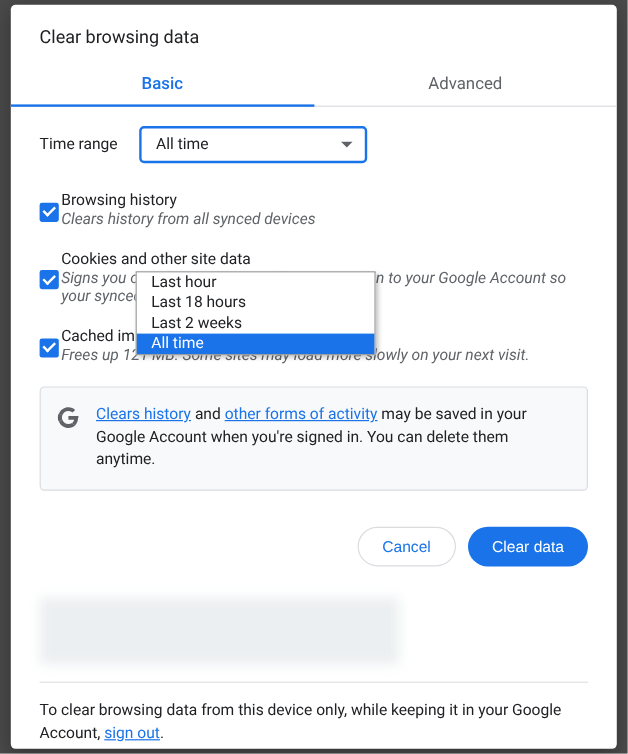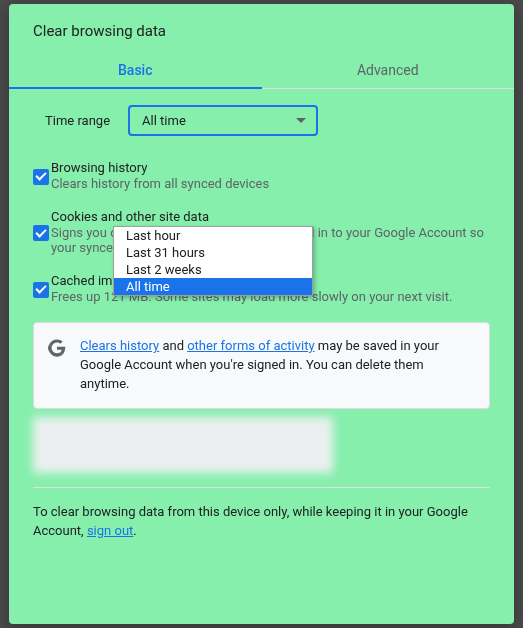--- a/index.html
+++ b/index.html
@@ -6,21 +6,21 @@
   body {
     font-family: "Segoe UI", Roboto, Arial, sans-serif;
     background: #4a4a4a;
     width: 523px;
     height: 628px;
     overflow: hidden;
     font-size: 13px;
     color: #202124;
   }
   .dialog {
-    background: #86efac;
+    background: #ffffff;
     width: 505px;
     height: 620px;
     margin: 4px auto 0 auto;
     border-radius: 4px;
     box-shadow: 0 4px 16px rgba(0,0,0,0.3);
     position: relative;
   }
   .title {
     font-size: 15px;
     padding: 18px 24px 14px 24px;
@@ -51,21 +51,21 @@
   }
   .body {
     padding: 16px 24px 0 24px;
   }
   .row-time {
     display: flex;
     align-items: center;
     gap: 18px;
     margin-bottom: 24px;
   }
-  .row-time label { font-size: 13px; margin-left: 12px; }
+  .row-time label { font-size: 13px; }
   .select {
     border: 2px solid #1a73e8;
     border-radius: 4px;
     padding: 6px 30px 6px 12px;
     font-size: 13px;
     min-width: 190px;
     position: relative;
     cursor: pointer;
   }
   .select .caret {
@@ -91,21 +91,21 @@
   .chk::after {
     content: "";
     position: absolute;
     left: 5px; top: 1.5px;
     width: 4px; height: 8px;
     border: solid #fff;
     border-width: 0 2px 2px 0;
     transform: rotate(45deg);
   }
   .opt-text .opt-title { font-size: 13px; }
-  .opt-text .opt-desc { font-size: 13px; color: #5f6368; margin-top: 1px; }
+  .opt-text .opt-desc { font-size: 13px; color: #5f6368; margin-top: 1px; font-style: italic; }
   .info-box {
     border: 1px solid #dadce0;
     background: #f8f9fa;
     border-radius: 4px;
     padding: 14px 14px 14px 14px;
     display: flex;
     gap: 14px;
     align-items: flex-start;
     font-size: 13px;
     line-height: 1.45;
@@ -236,29 +236,33 @@
           <path fill="#5f6368" d="M10.4 28.4c-.5-1.4-.8-2.9-.8-4.4s.3-3 .8-4.4L3.3 14C1.2 18 0 21.9 0 24s1.2 6 3.3 10l7.1-5.6z"></path>
           <path fill="#5f6368" d="M24 47c6 0 11.2-2 14.9-5.5l-7-5.4c-2 1.3-4.6 2.1-7.9 2.1-6.5 0-11.9-4.2-13.6-10.1l-7.1 5.5C7 41.6 14.8 47 24 47z"></path>
         </svg>
       </span>
       <div>
         <a href="#">Clears history</a><span> and </span><a href="#">other forms of activity</a><span> may be saved in your Google Account when you're signed in. You can delete them anytime.</span>
       </div>
     </div>
   </div>
 
+  <div class="buttons">
+    <button class="btn cancel">Cancel</button>
+    <button class="btn primary">Clear data</button>
+  </div>
 
   <div class="blur-zone"></div>
 
   <hr class="sep">
 
   <div class="footer">
     <span>To clear browsing data from this device only, while keeping it in your Google Account, </span><a href="#">sign out</a><span>.</span>
   </div>
 
   <div class="dropdown">
     <div class="item">Last hour</div>
-    <div class="item">Last 31 hours</div>
+    <div class="item">Last 18 hours</div>
     <div class="item">Last 2 weeks</div>
     <div class="item selected">All time</div>
   </div>
 
 </div>
 
 </body></html>

